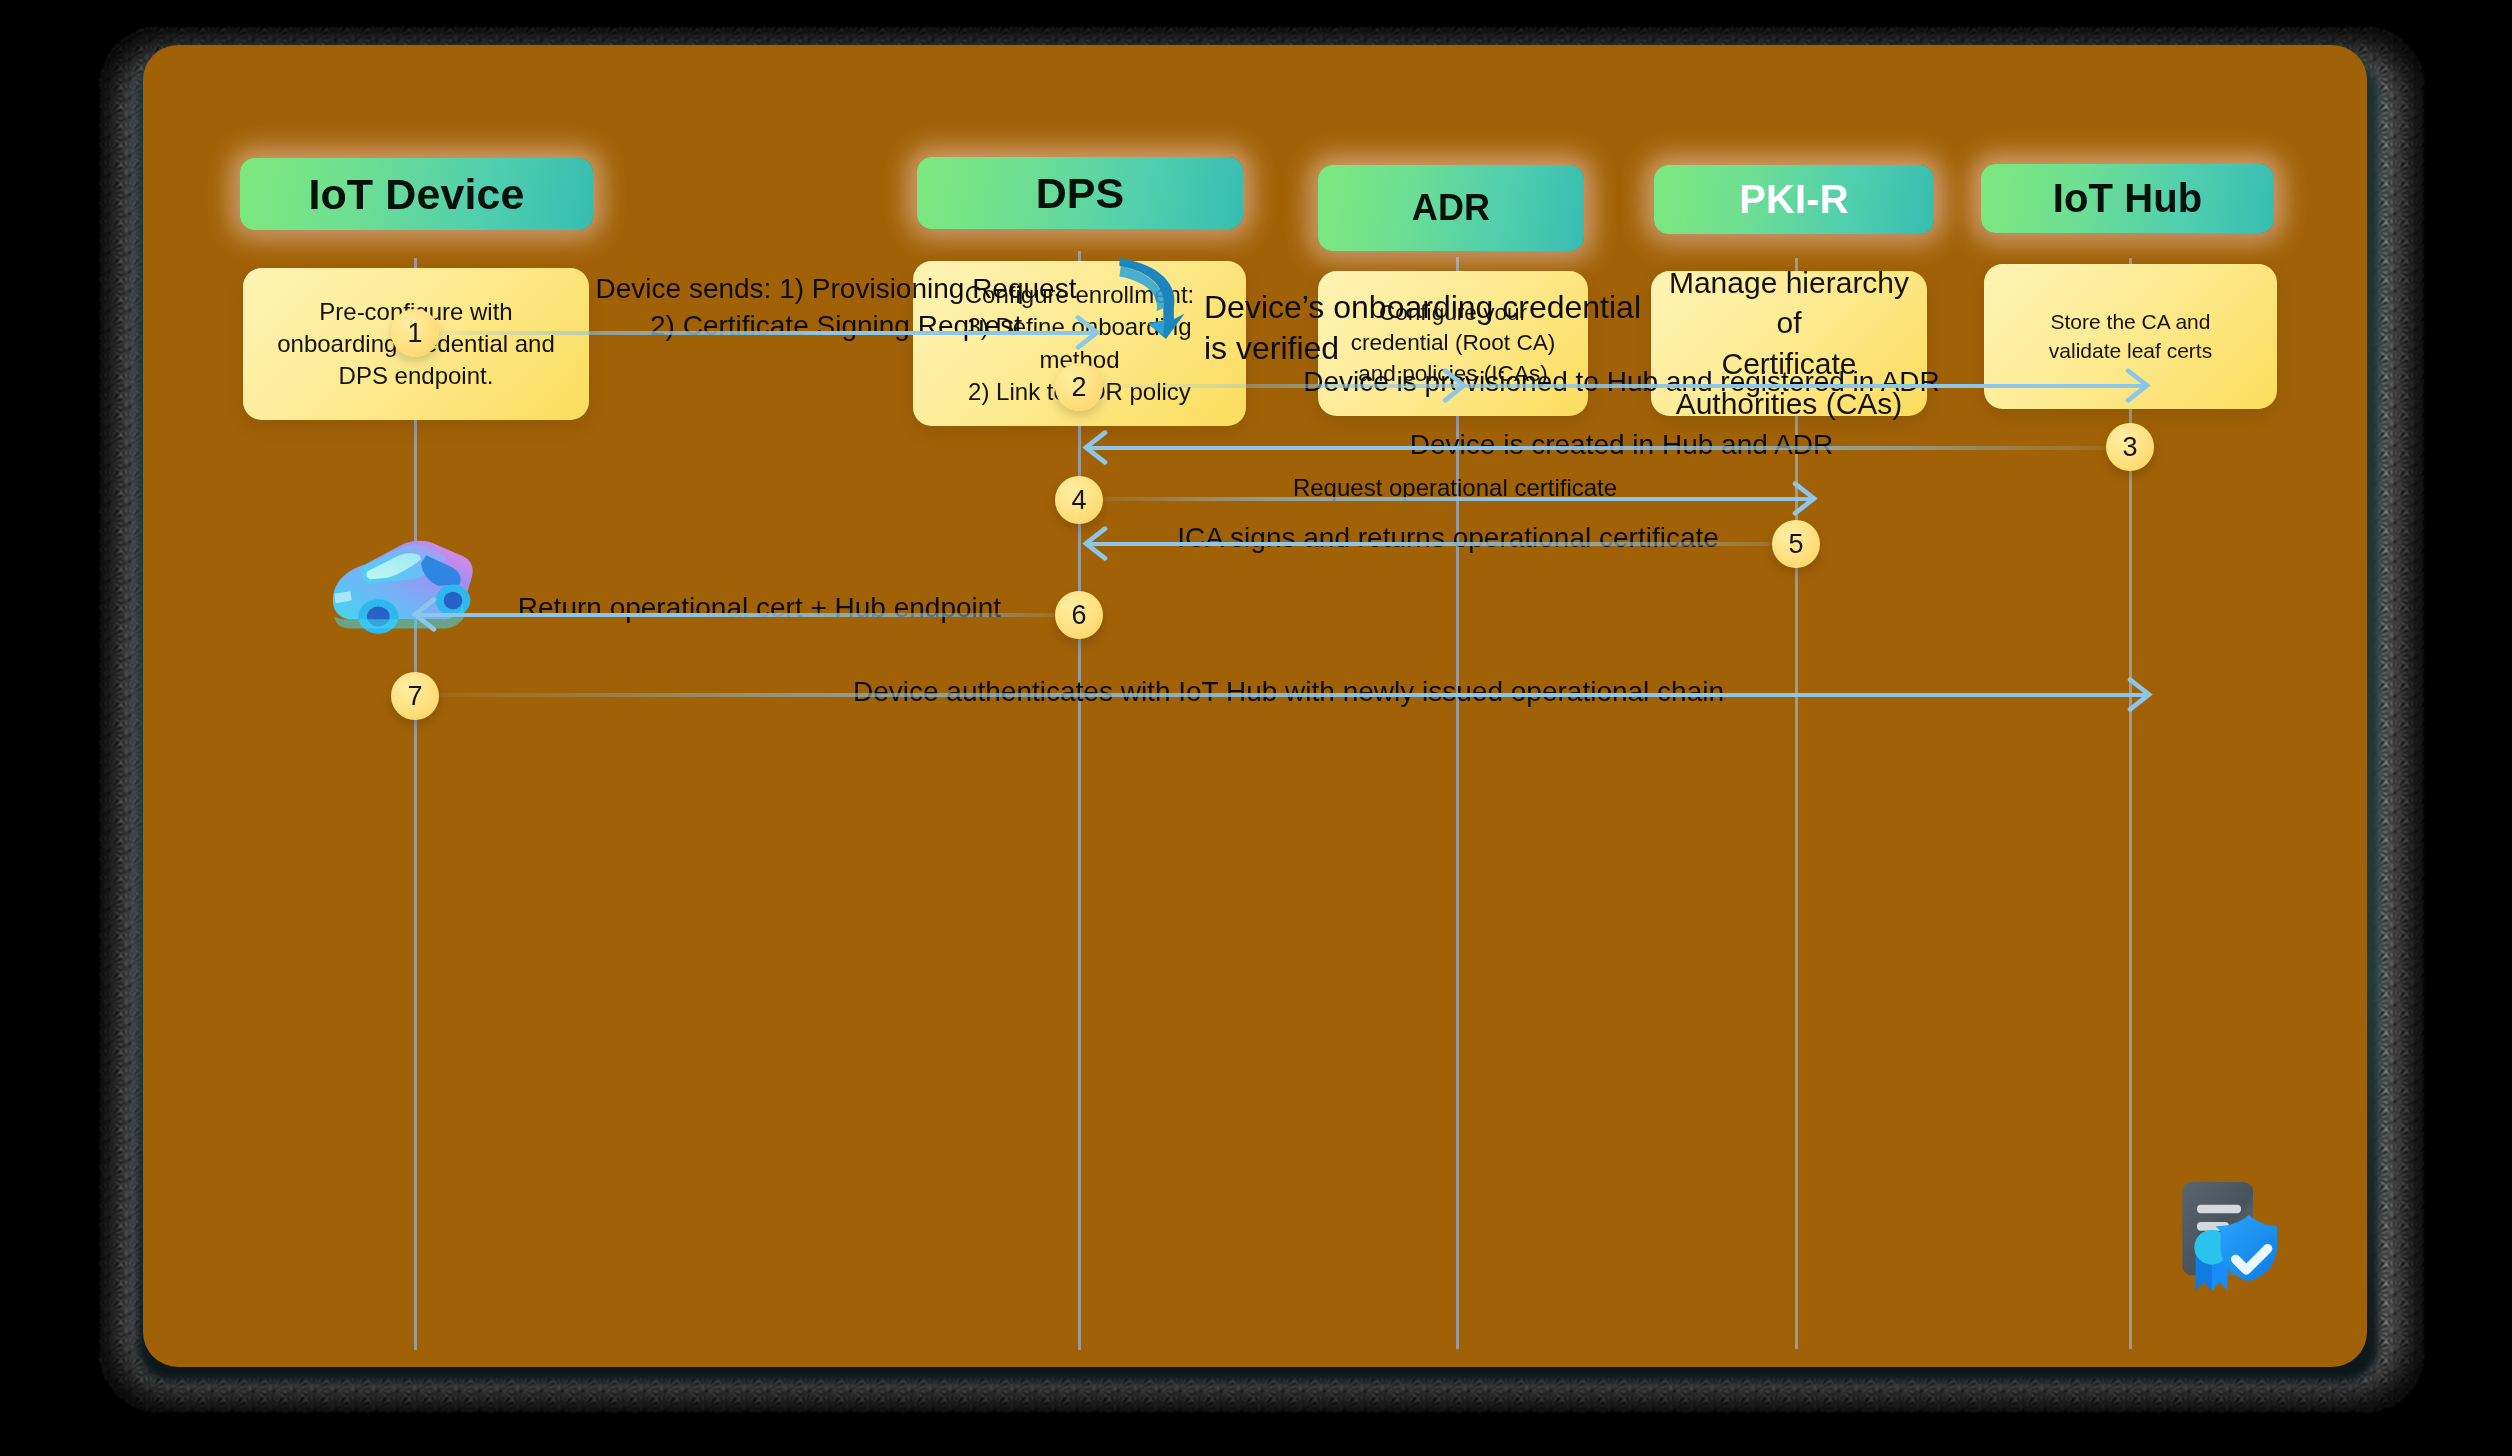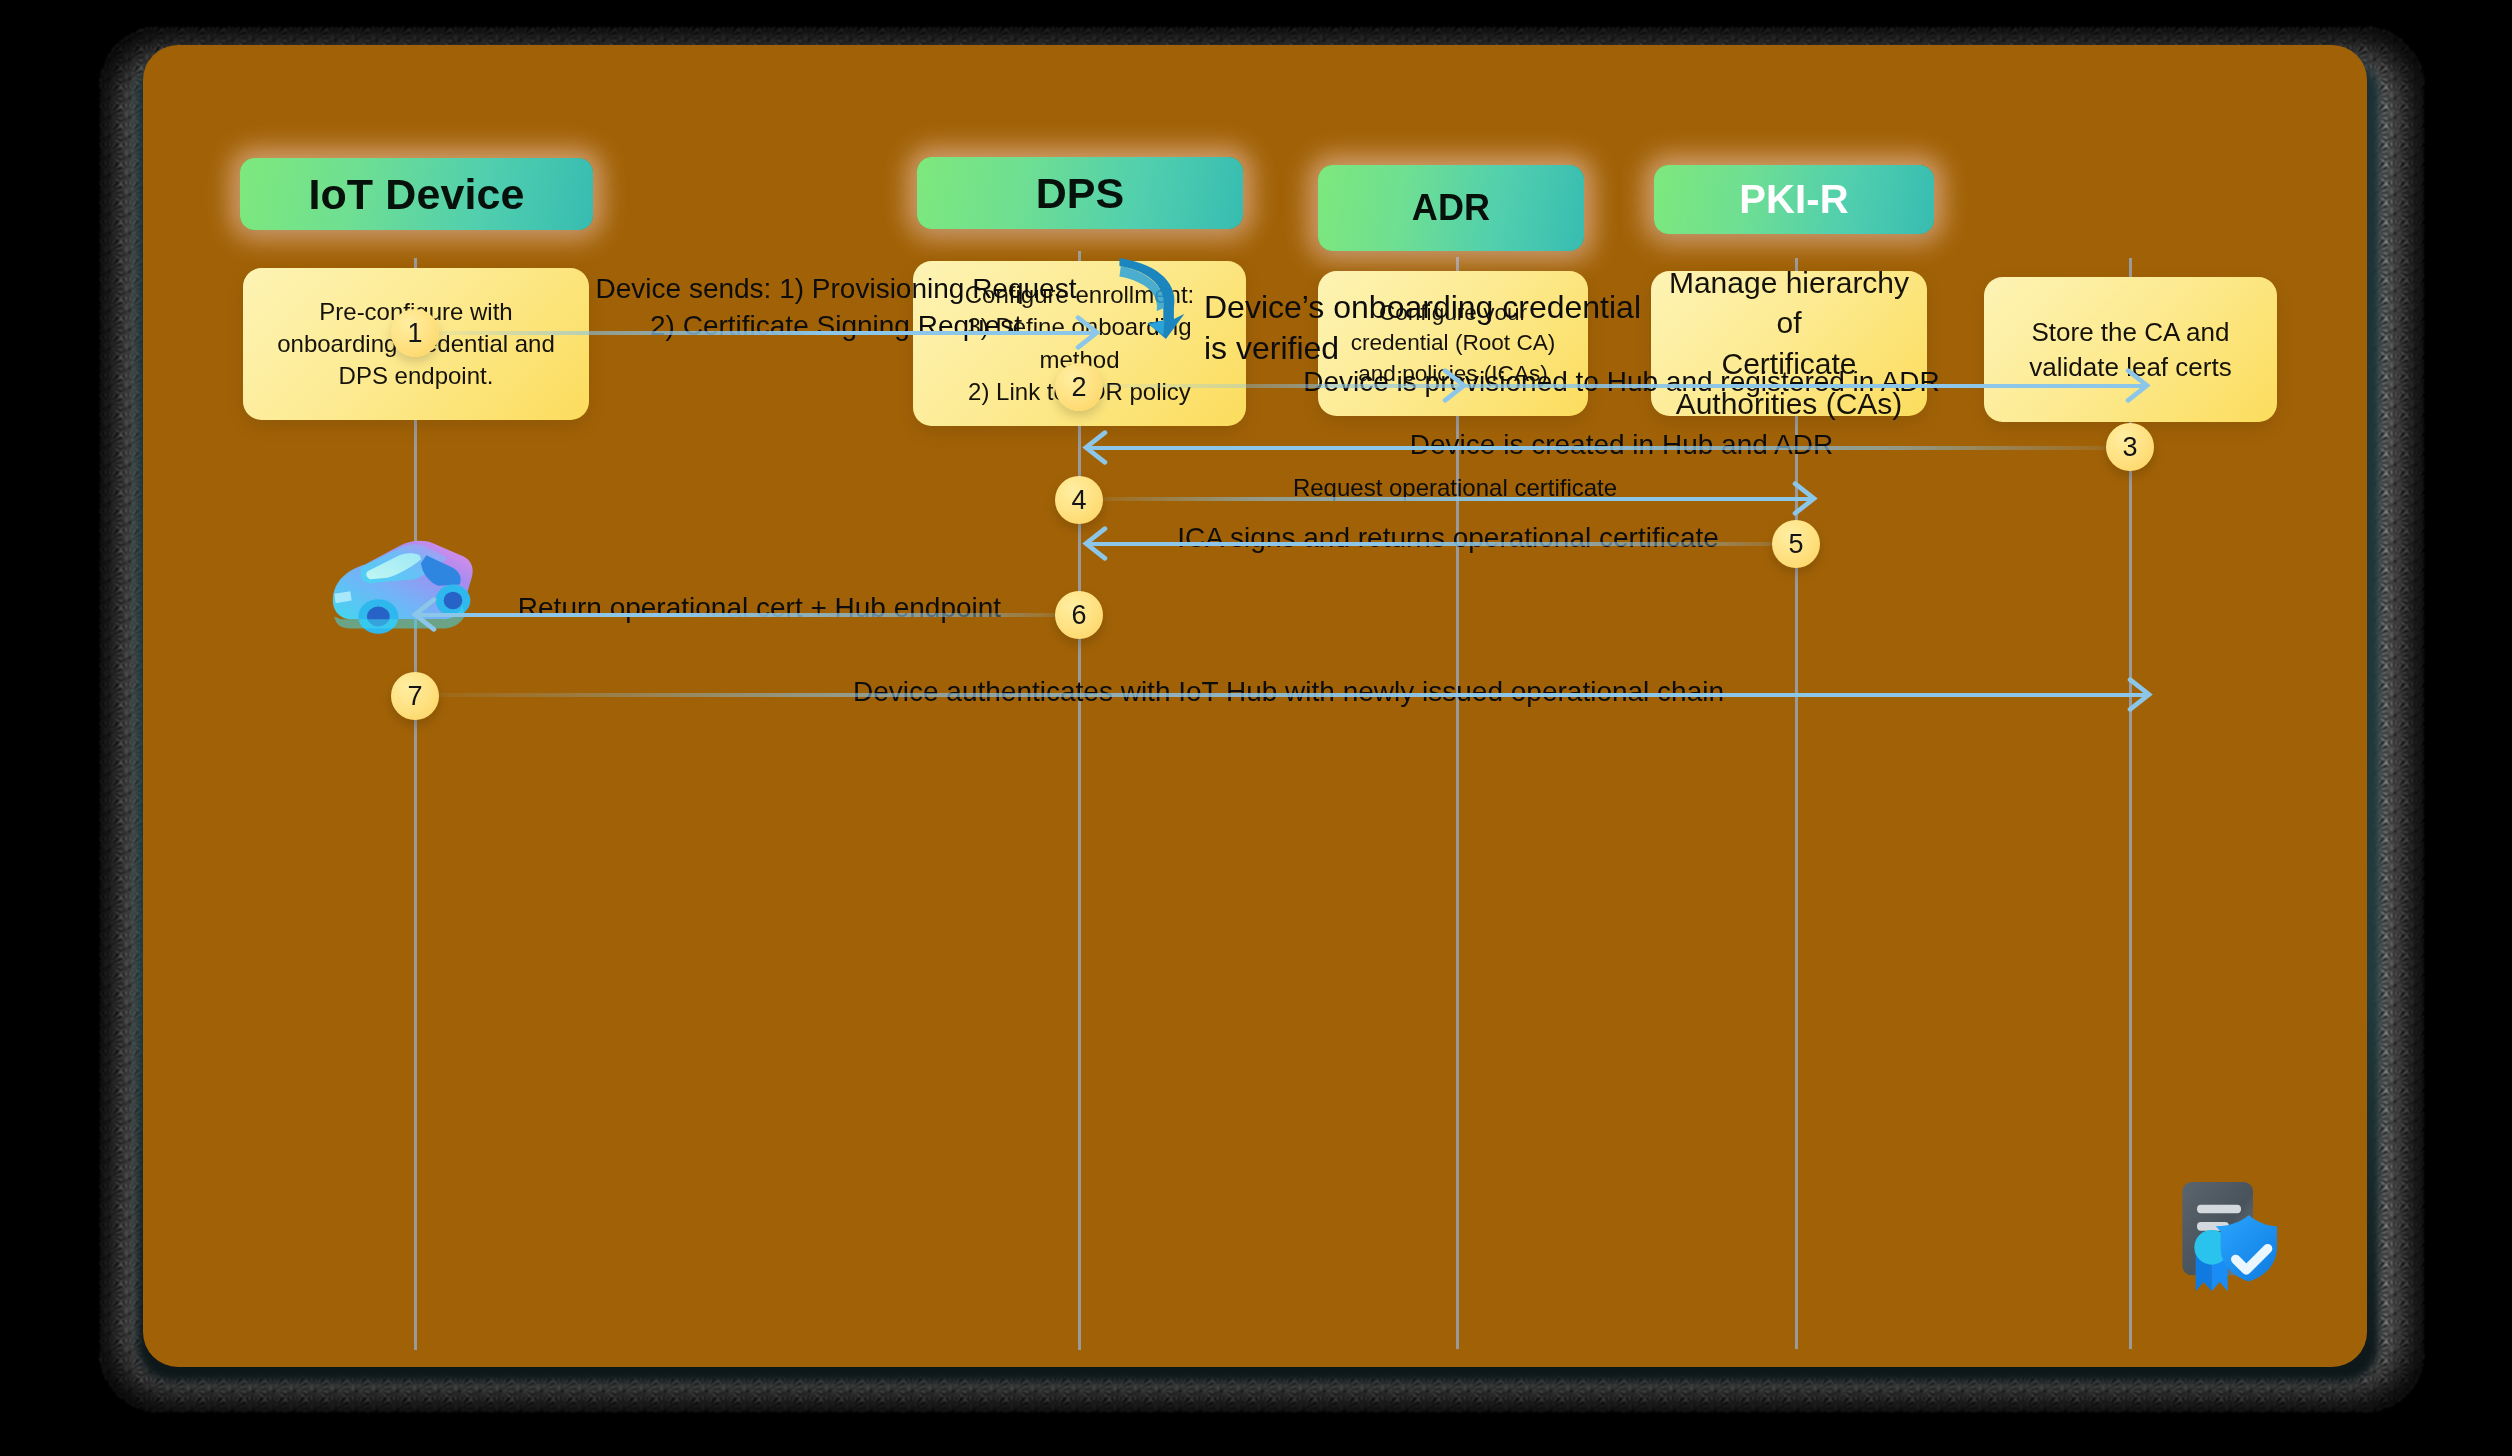--- a/index.html
+++ b/index.html
@@ -119,20 +119,23 @@
   </div>
   <div class="actor" style="left:774px;top:112px;width:326px;height:72px;font-size:43px;">
     <span>DPS</span>
   </div>
   <div class="actor" style="left:1175px;top:120px;width:266px;height:86px;font-size:36px;">
     <span>ADR</span>
   </div>
   <div class="actor light" style="left:1497px;top:120px;width:280px;height:69px;font-size:40px;">
     <span>PKI-R</span>
   </div>
+  <div class="actor" style="left:1838px;top:119px;width:293px;height:69px;font-size:40px;">
+    <span>IoT Hub</span>
+  </div>
 
   <div class="note" style="left:100px;top:223px;width:346px;height:152px;font-size:24px;">
     <span>Pre-configure with
 onboarding credential and
 DPS endpoint.</span>
   </div>
   <div class="note" style="left:770px;top:216px;width:333px;height:165px;font-size:24px;">
     <span>Configure enrollment:
 3) Define onboarding
 method
@@ -141,21 +144,21 @@
   <div class="note" style="left:1175px;top:226px;width:270px;height:145px;font-size:22.6px;">
     <span>Configure your
 credential (Root CA)
 and policies (ICAs)</span>
   </div>
   <div class="note" style="left:1508px;top:226px;width:276px;height:145px;font-size:30px;">
     <span>Manage hierarchy of
 Certificate
 Authorities (CAs)</span>
   </div>
-  <div class="note" style="left:1841px;top:232px;width:293px;height:145px;font-size:26px;">
+  <div class="note" style="left:1841px;top:219px;width:293px;height:145px;font-size:21px;">
     <span>Store the CA and
 validate leaf certs</span>
   </div>
 
   <div id="car-icon" style="left:178px;top:474px;width:160px;height:127px;">
     <svg width="160" height="127" viewBox="0 0 240 190">
       <defs>
         <linearGradient id="cbody" x1="0" y1="1" x2="1" y2="0">
           <stop offset="0%" stop-color="#3fd8ef"></stop>
           <stop offset="35%" stop-color="#6fb6f7"></stop>

